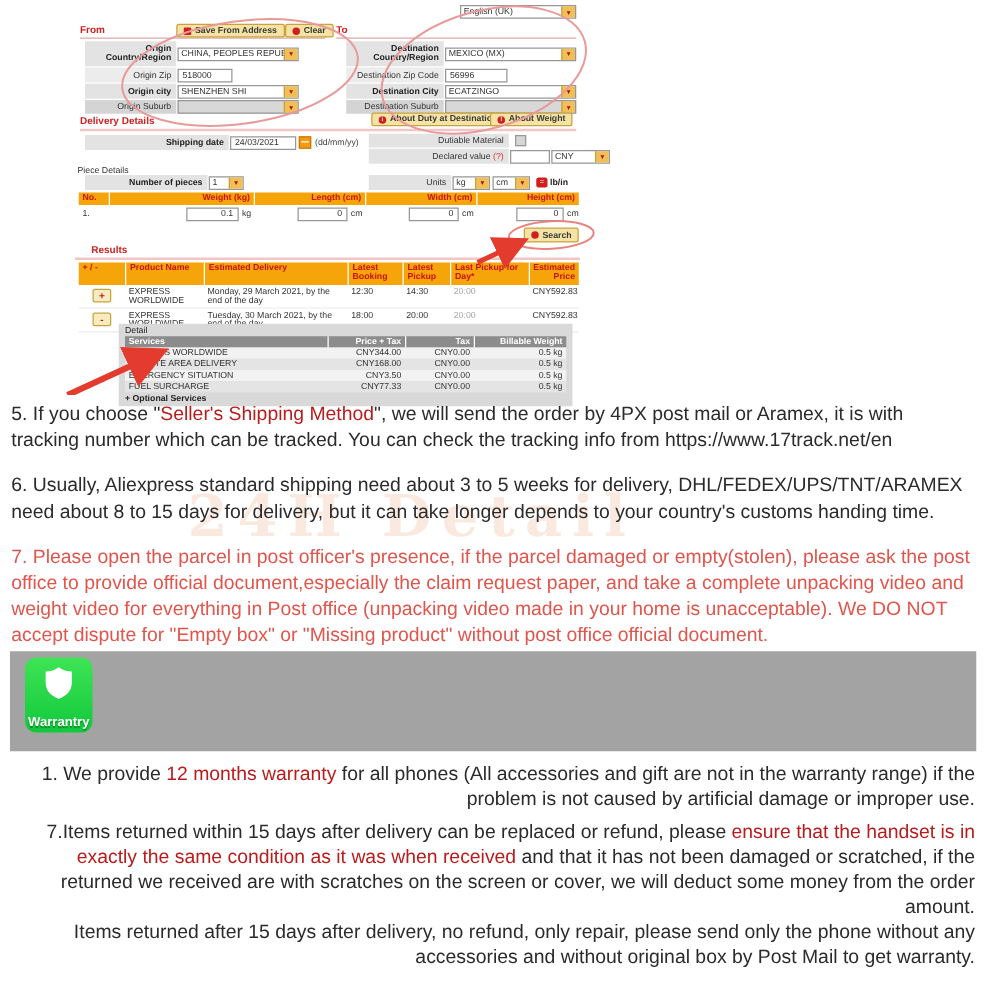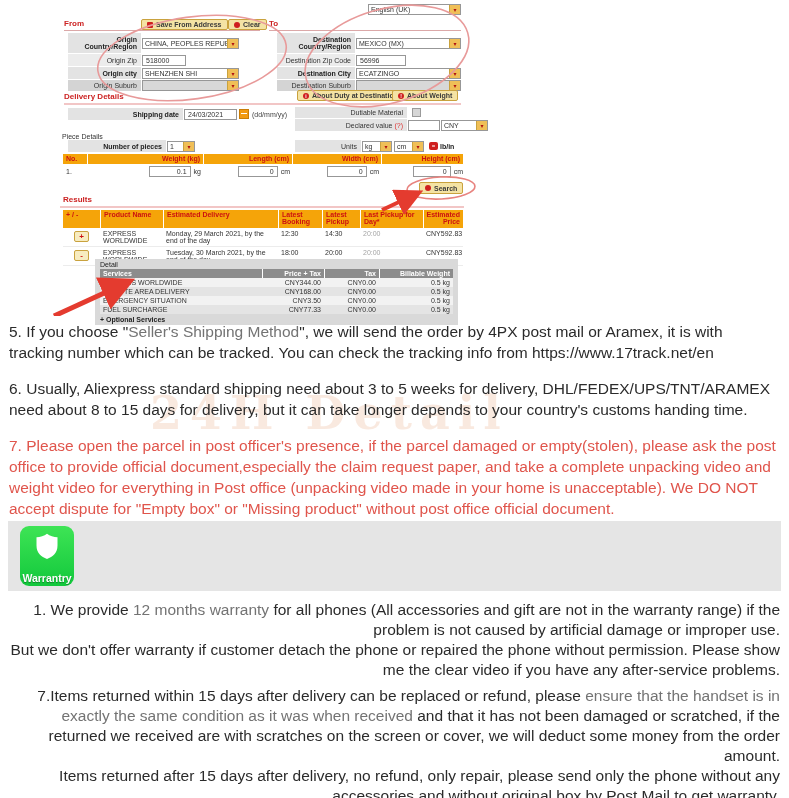--- a/index.html
+++ b/index.html
@@ -59,26 +59,26 @@
   .cal-icon{width:10px;height:10px;background:#f29a12;border:1px solid #c97d08;box-sizing:border-box;flex:none;
             display:inline-block;position:relative;}
   .cal-icon:before{content:"";position:absolute;left:1px;right:1px;top:3px;height:1px;background:#fff;}
   .checkbox{width:9px;height:9px;background:#d6d6d6;border:1px solid #9a9a9a;box-sizing:border-box;}
 
   .annot{position:absolute;left:0;top:0;pointer-events:none;}
 
   
   .content{position:relative;z-index:1;padding:5px 9px 0 9px;font-size:15.5px;line-height:21px;color:#2b2b2b;}
   .content p{margin:0 0 15px 0;}
-  .red{color:#737373;}
+  .red{color:#b91c1c;}
   .red-soft{color:#e0554c;}
   .watermark{position:absolute;left:150px;top:386px;z-index:0;font-family:"DejaVu Serif",serif;font-weight:bold;
              font-size:46px;letter-spacing:8px;color:#dd7a41;opacity:0.16;white-space:nowrap;}
 
-  .banner{position:relative;z-index:1;margin:2px 8px 0 8px;height:70px;background:#e5e5e5;}
+  .banner{position:relative;z-index:1;margin:2px 8px 0 8px;height:80px;background:#a3a3a3;}
   .badge{position:absolute;left:12px;top:5px;width:54px;height:60px;border-radius:9px;
          background:linear-gradient(#3ee455,#12c83c);display:flex;flex-direction:column;align-items:center;justify-content:flex-end;}
   .badge svg{position:absolute;top:5px;left:12px;}
   .badge-label{font-size:10.5px;font-weight:bold;color:#fff;margin-bottom:2px;text-shadow:0 1px 1px rgba(0,0,0,.35);white-space:nowrap;}
 
   .warranty-text{position:relative;z-index:1;padding:9px 9px 6px 9px;font-size:15.5px;line-height:20px;color:#2b2b2b;}
   .warranty-text p{margin:0 0 6px 0;text-align:right;}
 </style>
 </head>
 <body>
@@ -262,21 +262,21 @@
       <div class="tinput num" style="width:38px;">0</div>
       <span>cm</span>
       </div>
   </div>
 
   <div class="btn-tan abs" style="left:419px;top:182px;height:12px;">
     <span class="mini-ic ic-red-dot"></span>
     <span>Search</span>
   </div>
 
-  <div class="sec-title abs" style="left:63px;top:195px;">Results</div>
+  <div class="sec-title abs" style="left:73px;top:195px;">Results</div>
   <div class="pinkline abs" style="left:60px;top:206px;width:404px;"></div>
 
   <div class="abs" style="left:63px;top:210px;width:400px;">
     <div class="gold-row" style="min-height:18px;">
       <div class="gc" style="width:37px;">+ / -</div>
       <div class="gc" style="width:63px;">Product Name</div>
       <div class="gc" style="width:115px;">Estimated Delivery</div>
       <div class="gc" style="width:44px;">Latest Booking</div>
       <div class="gc" style="width:38px;">Latest Pickup</div>
       <div class="gc" style="width:63px;">Last Pickup for Day*</div>
@@ -369,16 +369,16 @@
   <div class="badge">
     <svg width="30" height="30" viewBox="0 0 32 32">
       <path d="M16 3 C13 5.4 8.8 6.6 4.8 6.6 L4.8 15.5 C4.8 23.5 9.8 27.6 16 29.8 C22.2 27.6 27.2 23.5 27.2 15.5 L27.2 6.6 C23.2 6.6 19 5.4 16 3 Z" fill="#ffffff"></path>
     </svg>
     <div class="badge-label">Warrantry</div>
   </div>
 </div>
 
 <div class="warranty-text">
   <p><span>1. We provide </span><span class="red">12 months warranty</span><span> for all phones (All accessories and gift are not in the warranty range) if the problem is not caused by artificial damage or improper use.</span><br>
-  <span>But we don't offer warranty if customer detach the phone or repaired the phone without permission. Please show me the clear video if you have any after-service problems.</span></p>
+  </p>
   <p><span>7.Items returned within 15 days after delivery can be replaced or refund, please </span><span class="red">ensure that the handset is in exactly the same condition as it was when received</span><span> and that it has not been damaged or scratched, if the returned we received are with scratches on the screen or cover, we will deduct some money from the order amount.</span><br>
   <span>Items returned after 15 days after delivery, no refund, only repair, please send only the phone without any accessories and without original box by Post Mail to get warranty.</span></p>
 </div>
 
 </body></html>

